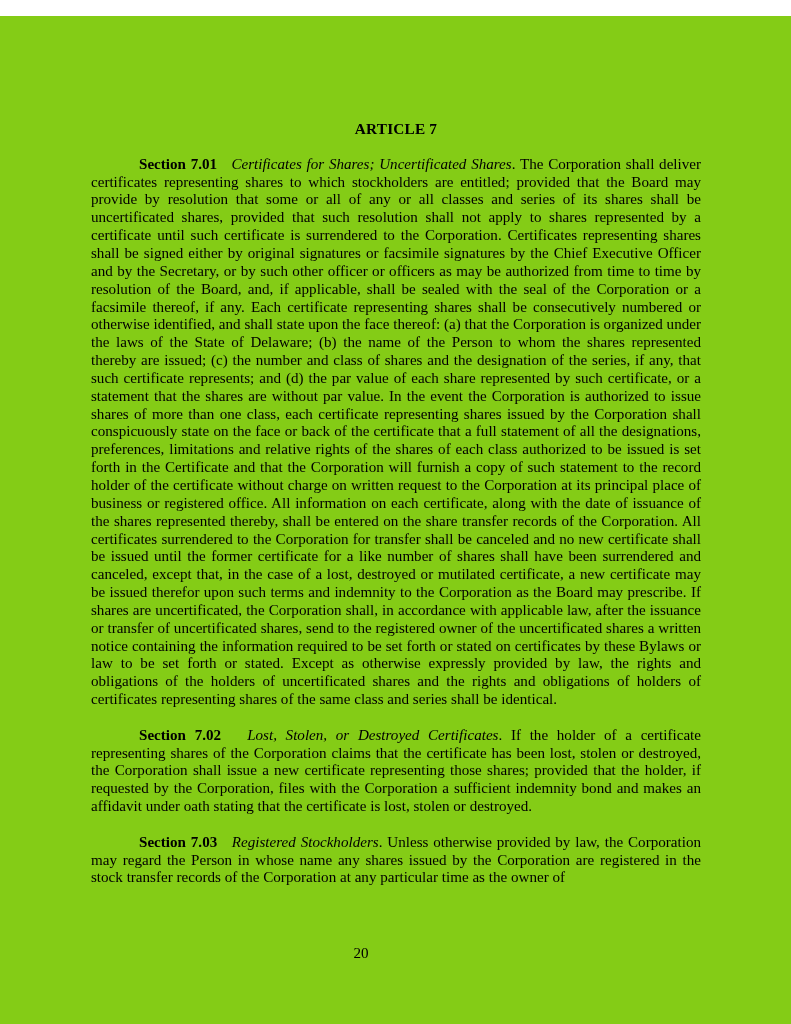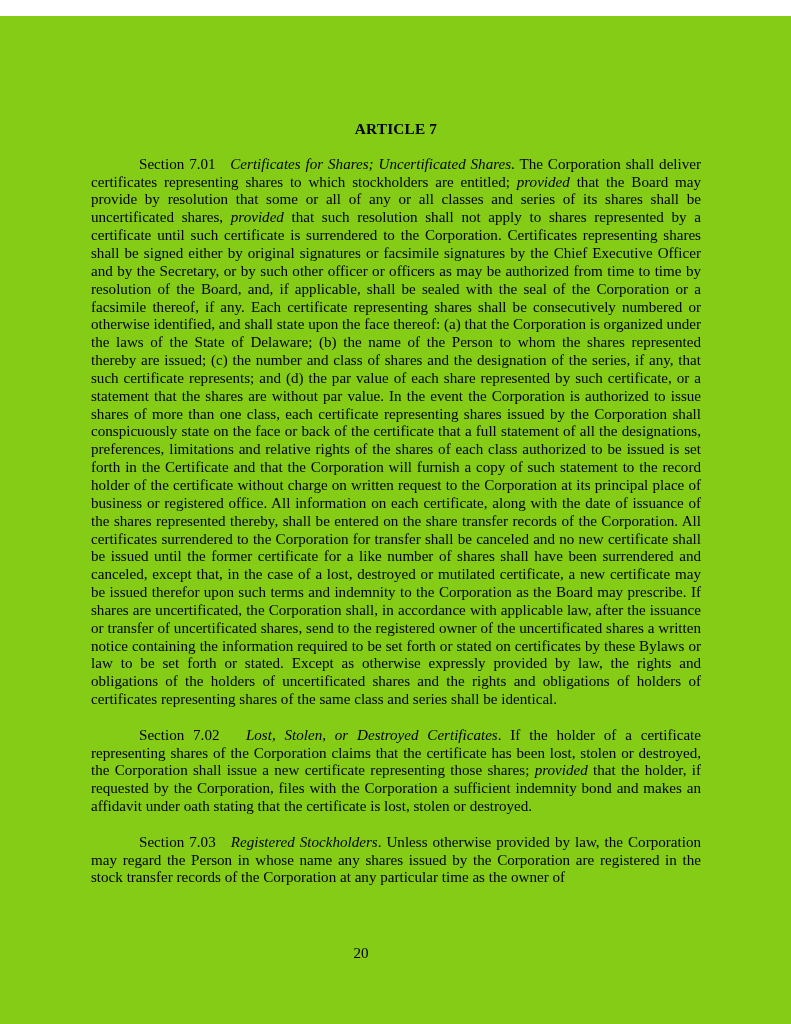--- a/index.html
+++ b/index.html
@@ -50,28 +50,27 @@
     margin-top: 17.8px;
   }
   .first-para {
     margin-top: 18px;
   }
   .indent {
     display: inline-block;
     width: 48px;
   }
   .sec-num {
-    font-weight: normal;
+    font-weight: bold;
   }
   .sec-title {
     font-weight: normal;
     font-style: italic;
   }
   .ital {
-    font-style: italic;
   }
   .sp {
     white-space: pre;
   }
   .page-number {
     position: absolute;
     left: 0;
     top: 929px;
     width: 722px;
     text-align: center;

